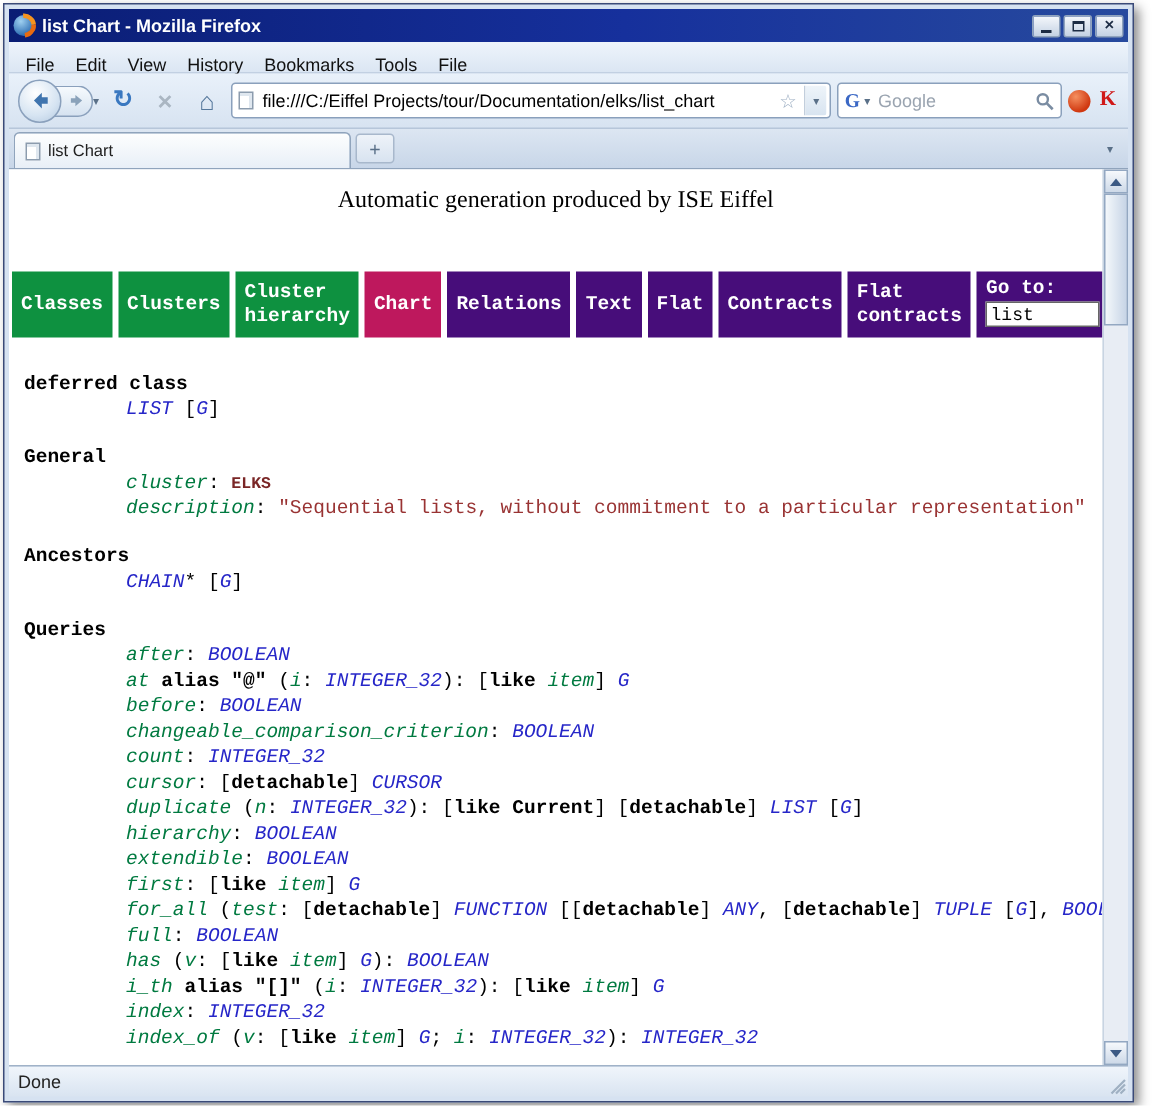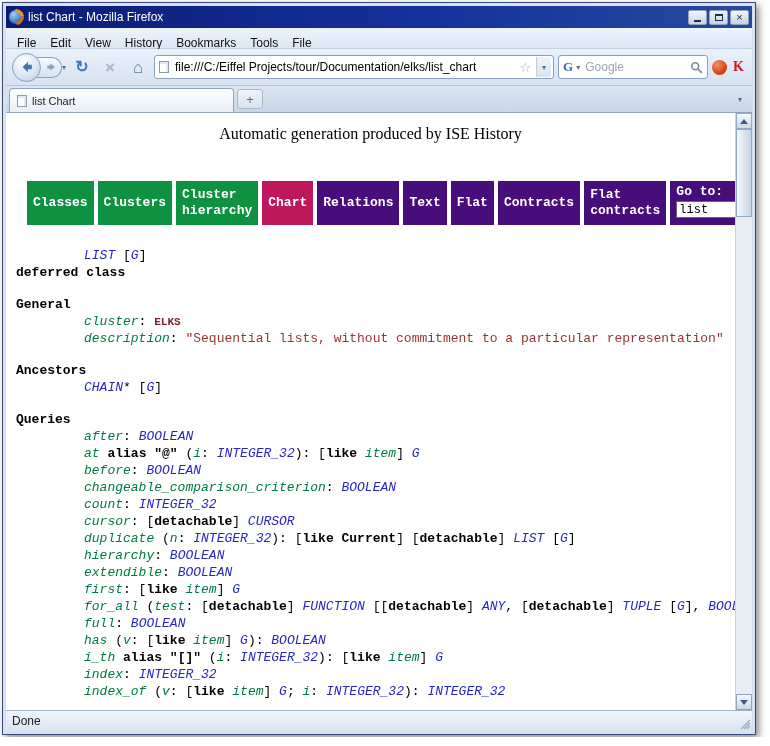--- a/index.html
+++ b/index.html
@@ -9,21 +9,21 @@
     position:relative; width:754px; height:733px; margin:2px;
     border:1px solid #3a4a78; background:#d6e2f1; padding:3px;
     box-shadow:3px 3px 7px rgba(0,0,0,.45);
     display:flex; flex-direction:column;
   }
 
   
   .titlebar {
     height:22px; flex:0 0 22px; display:flex; align-items:center; gap:5px; padding:0 3px;
     background:linear-gradient(90deg,#0a1d74,#16309c 55%,#274a9e);
-    color:#fff; font-size:12px; font-weight:normal;
+    color:#fff; font-size:12px; font-weight:bold;
   }
   .ff-icon { width:14px; height:14px; border-radius:50%; position:relative;
     background:radial-gradient(circle at 35% 30%, #9fd0f0, #2f6fb4 70%); flex:0 0 14px;}
   .ff-icon::after { content:""; position:absolute; inset:-1px; border-radius:50%;
     border:3px solid transparent; border-top-color:#f59420; border-right-color:#e86a10;
     transform:rotate(40deg); }
   .win-btns { margin-left:auto; display:flex; gap:2px; }
   .win-btn { width:19px; height:15px; border:1px solid #8fa3bd; border-radius:2px;
     background:linear-gradient(#f4f7fb,#c4d2e4); display:flex; align-items:center; justify-content:center;
     color:#1c2c44; font-size:11px; line-height:1; cursor:default; }
@@ -83,21 +83,21 @@
   .alltabs-btn { margin-left:auto; width:18px; height:20px; margin-bottom:3px; display:flex;
     align-items:center; justify-content:center; color:#5a7088; }
 
   
   .content-region { flex:1; min-height:0; display:flex; background:#fff; }
   .main { flex:1; min-width:0; overflow:hidden; background:#fff; }
 
   .page-header { text-align:center; font-family:"Liberation Serif", serif; font-size:16px;
     color:#000; margin-top:12px; height:20px; }
 
-  .nav-row { display:flex; align-items:center; gap:4px; margin:36px 0 0 21px; }
+  .nav-row { display:flex; align-items:center; gap:4px; margin:36px 0 0 2px; }
   .nav-btn { font-family:"Liberation Mono","DejaVu Sans Mono",monospace; font-weight:bold; font-size:13px;
     line-height:1.25; color:#fff; padding:5px 6px; min-height:44px; display:inline-flex; align-items:center;
     white-space:pre-line; cursor:pointer; }
   .c-green  { background:#0e9140; }
   .c-yellow { background:#be185d; }
   .c-purple { background:#470d7a; }
   .goto-box { background:#470d7a; color:#fff; padding:3px 17px 4px 6px; min-height:44px;
     display:flex; flex-direction:column; gap:2px;
     font:bold 13px "Liberation Mono","DejaVu Sans Mono",monospace; }
   .goto-input { width:76px; height:17px; border:1px solid #666; font:12px "Liberation Mono","DejaVu Sans Mono",monospace;
@@ -212,21 +212,21 @@
       <span>list Chart</span>
     </span>
     <span class="newtab-btn">+</span>
     <span class="alltabs-btn">
         <span class="dd">▾</span>
       </span>
   </div>
 
   <div class="content-region">
     <div class="main">
-      <div class="page-header">Automatic generation produced by ISE History</div>
+      <div class="page-header">Automatic generation produced by ISE Eiffel</div>
 
       <div class="nav-row">
         <div style="display:contents">
           
         
             <div class="nav-btn c-green"><span>Classes</span></div>
           
             <div class="nav-btn c-green"><span>Clusters</span></div>
           
             <div class="nav-btn c-green"><span>Cluster
@@ -245,22 +245,22 @@
             <div class="nav-btn c-purple"><span>Flat
 contracts</span></div>
           </div>
         <div class="goto-box">
           <span>Go to:</span>
           <input class="goto-input" value="list" style="">
         </div>
       </div>
 
       <div class="code-area">
+          <div class="code-line"><span class="t-kw">deferred class</span></div>
           <div class="code-line ind"><span class="t-cls">LIST</span><span class="t-pln"> [</span><span class="t-cls">G</span><span class="t-pln">]</span></div>
-          <div class="code-line"><span class="t-kw">deferred class</span></div>
           <div class="code-line blank"></div>
           <div class="code-line"><span class="t-kw">General</span></div>
           <div class="code-line ind"><span class="t-feat">cluster</span><span class="t-pln">: </span><span class="t-elks">ELKS</span></div>
           <div class="code-line ind"><span class="t-feat">description</span><span class="t-pln">: </span><span class="t-str">"Sequential lists, without commitment to a particular representation"</span></div>
           <div class="code-line blank"></div>
           <div class="code-line"><span class="t-kw">Ancestors</span></div>
           <div class="code-line ind"><span class="t-cls">CHAIN</span><span class="t-pln">* [</span><span class="t-cls">G</span><span class="t-pln">]</span></div>
           <div class="code-line blank"></div>
           <div class="code-line"><span class="t-kw">Queries</span></div>
           <div class="code-line ind"><span class="t-feat">after</span><span class="t-pln">: </span><span class="t-cls">BOOLEAN</span></div>

